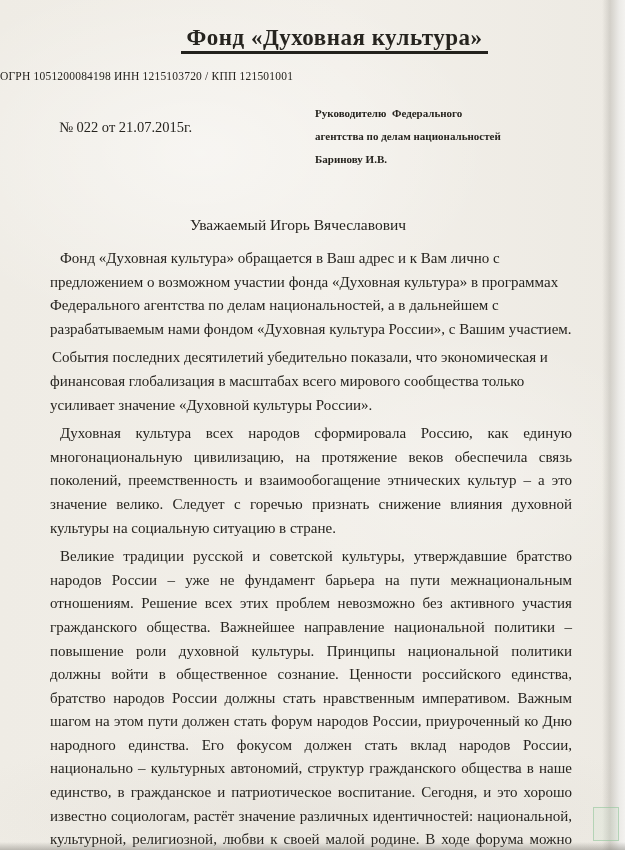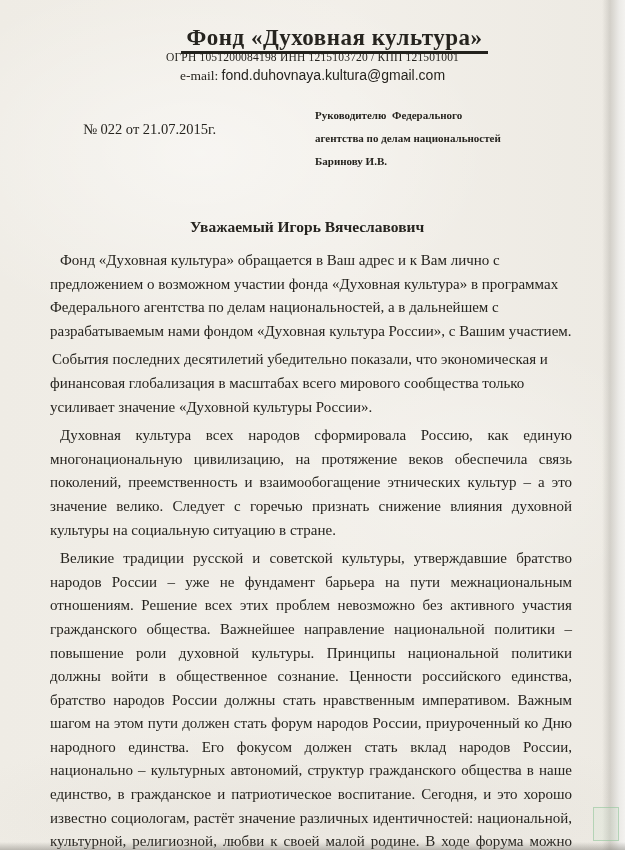--- a/index.html
+++ b/index.html
@@ -41,37 +41,37 @@
     text-align: center;
     font-size: 23px;
     font-weight: bold;
     letter-spacing: 0.5px;
     margin-left: 44px;
   }
   .lh-title .u-thick {
     border-bottom: 3px solid #23221d;
     padding: 0 6px 1px 6px;
   }
-  .lh-ogrn  { text-align: center; font-size: 11.5px; letter-spacing: 0.2px; }
+  .lh-ogrn  { margin-top: 19px; font-size: 11.5px; letter-spacing: 0.2px; }
   .lh-addr  { margin-top: 4px;  text-align: center; font-size: 13.5px; }
   .lh-email { margin-top: 4px;  text-align: center; font-size: 13.5px; }
   .lh-email .email-value { font-family: "Liberation Sans", sans-serif; font-size: 14px; }
   
   .meta { position: relative; height: 82px; margin-top: 20px; }
-  .ref-number { position: absolute; left: 83px; top: 17px; font-size: 14.5px; }
+  .ref-number { position: absolute; left: 59px; top: 17px; font-size: 14.5px; }
   .recipient {
     position: absolute; left: 315px; top: 0; width: 285px;
     font-size: 11px; font-weight: bold; line-height: 23px;
     white-space: pre-wrap;
   }
   
   .salutation {
     margin: 32px 0 8px 190px;
     font-size: 15.5px;
-    font-weight: bold;
+    font-weight: normal;
   }
   
   .body-text {
     margin-top: 13px;
     padding: 0 48px 0 45px;
     font-size: 15px;
     line-height: 23.6px;
   }
   .body-text p { margin: 5px; text-indent: 10px; }
   .body-text p.no-indent { text-indent: 2px; }
@@ -83,21 +83,20 @@
 
 <div class="scan-page">
 
   <div class="lh-title">
     <span class="u-thick">Фонд «Духовная культура»</span>
   </div>
 
   <div class="lh-ogrn">ОГРН 1051200084198 ИНН 1215103720 / КПП 121501001</div>
 
 
-  <div class="lh-email"><span>e-mail: </span><span class="email-value">fond.duhovnaya.kultura@gmail.com</span></div>
 
   <div class="meta">
     <div class="ref-number">№ 022 от 21.07.2015г.</div>
     <div class="recipient">Руководителю  Федерального
 агентства по делам национальностей
 Баринову И.В.</div>
   </div>
 
   <div class="salutation">Уважаемый Игорь Вячеславович</div>
 

